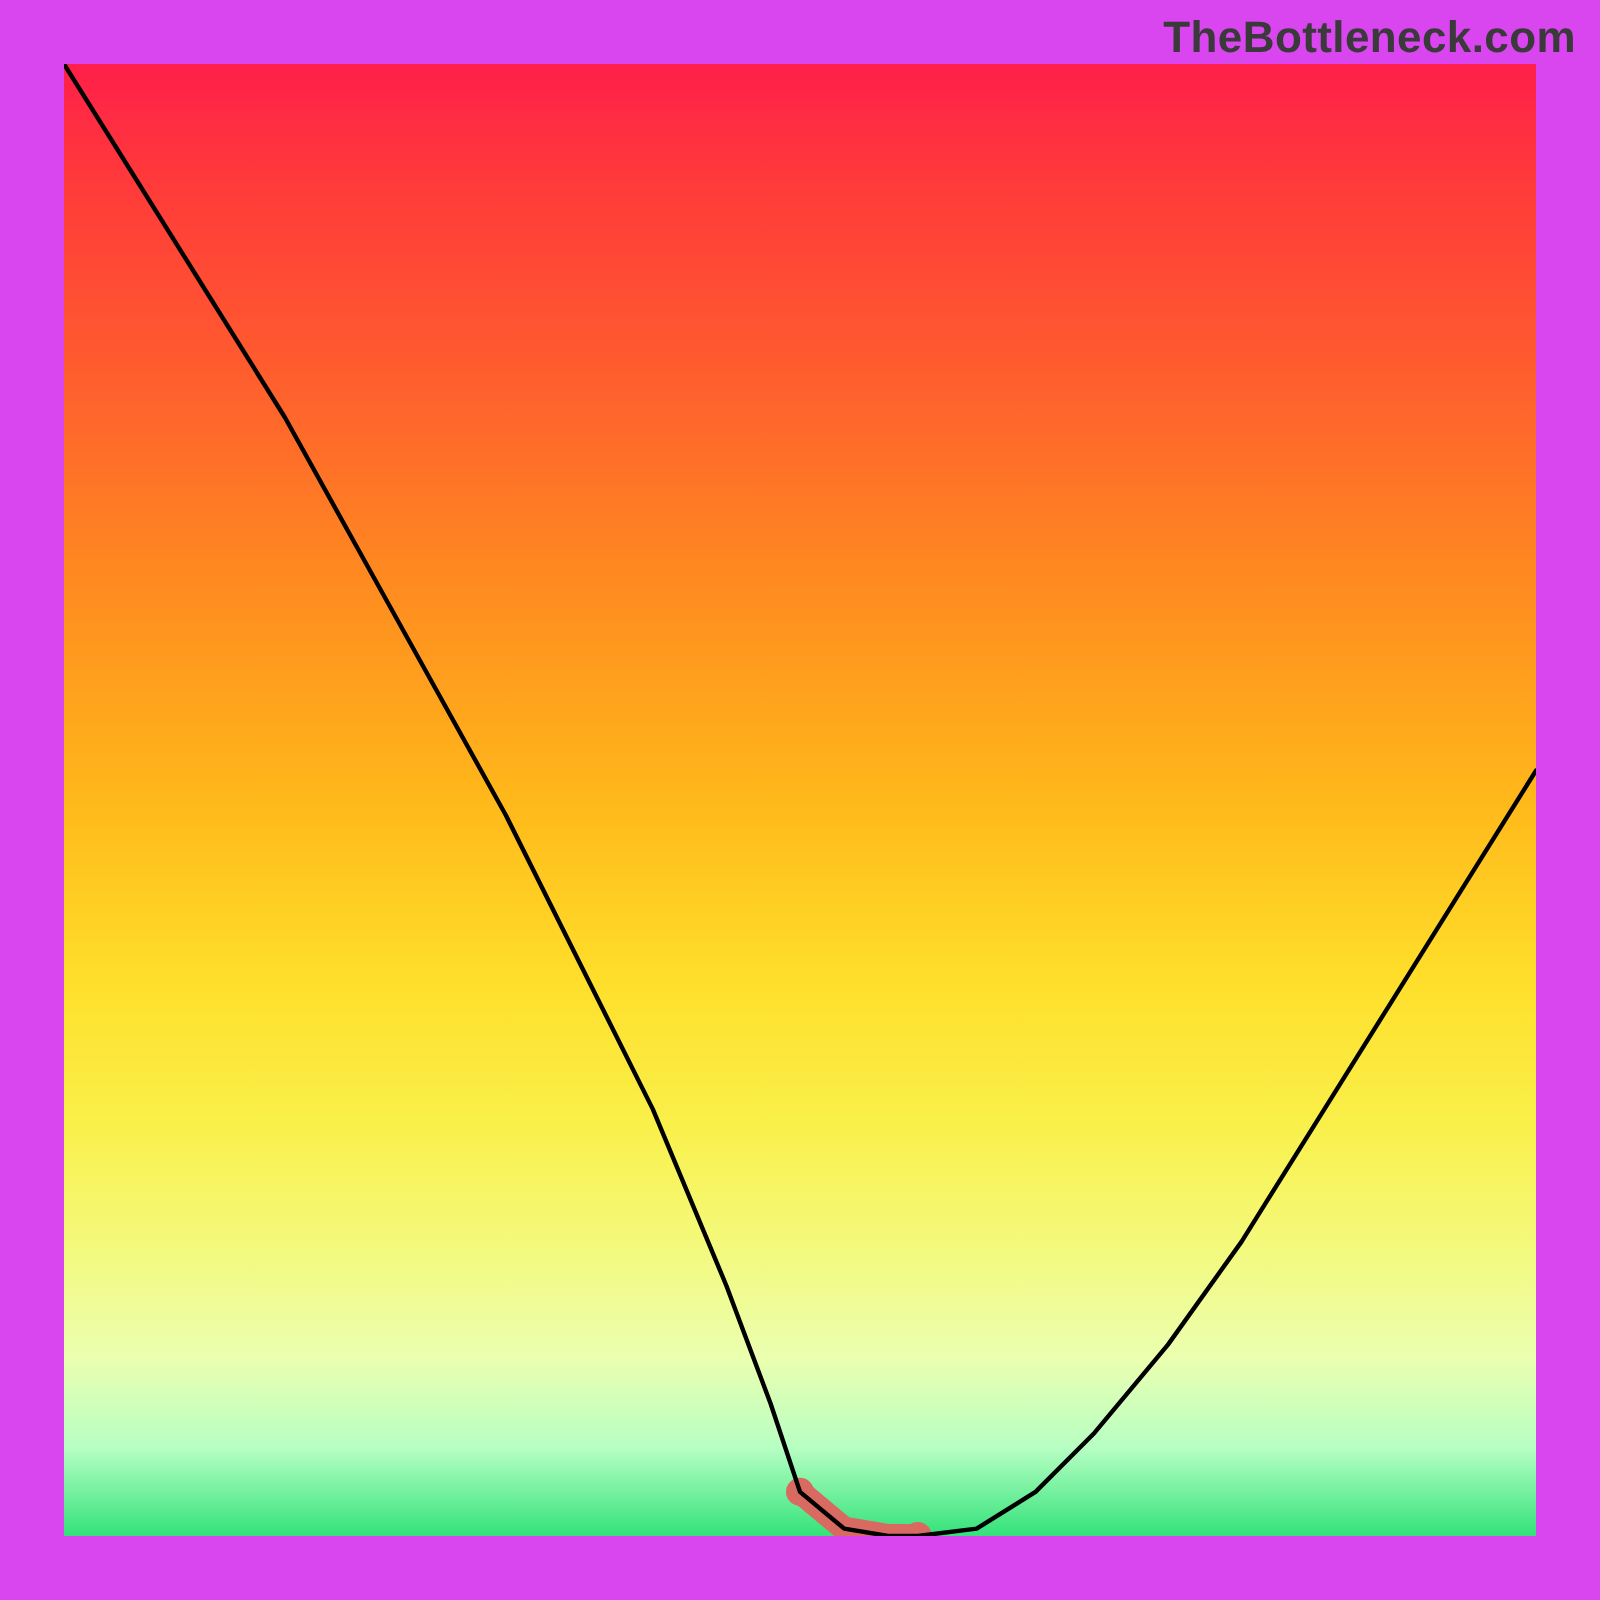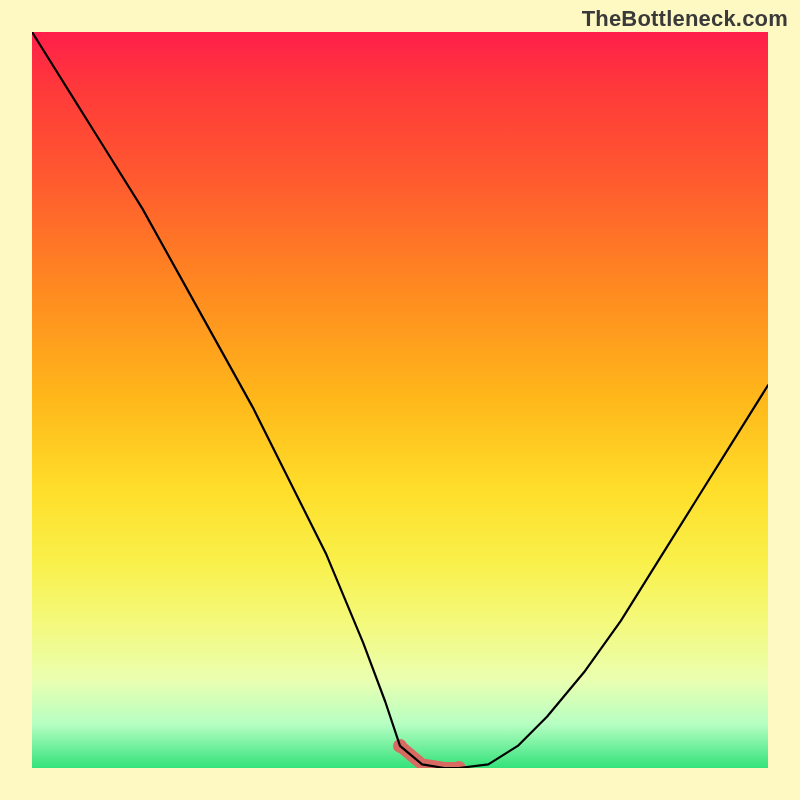--- a/index.html
+++ b/index.html
@@ -8,21 +8,21 @@
     width: 800px;
     height: 800px;
     overflow: hidden;
     font-family: Arial, Helvetica, sans-serif;
     background: #000;
   }
   .frame {
     position: relative;
     width: 800px;
     height: 800px;
-    background: #fef9c3;
+    background: #d946ef;
   }
   .plot {
     position: absolute;
     left: 32px;
     top: 32px;
     width: 736px;
     height: 736px;
     background: linear-gradient(to bottom,
       #ff1f4a 0%,
       #ff3a3a 8%,

